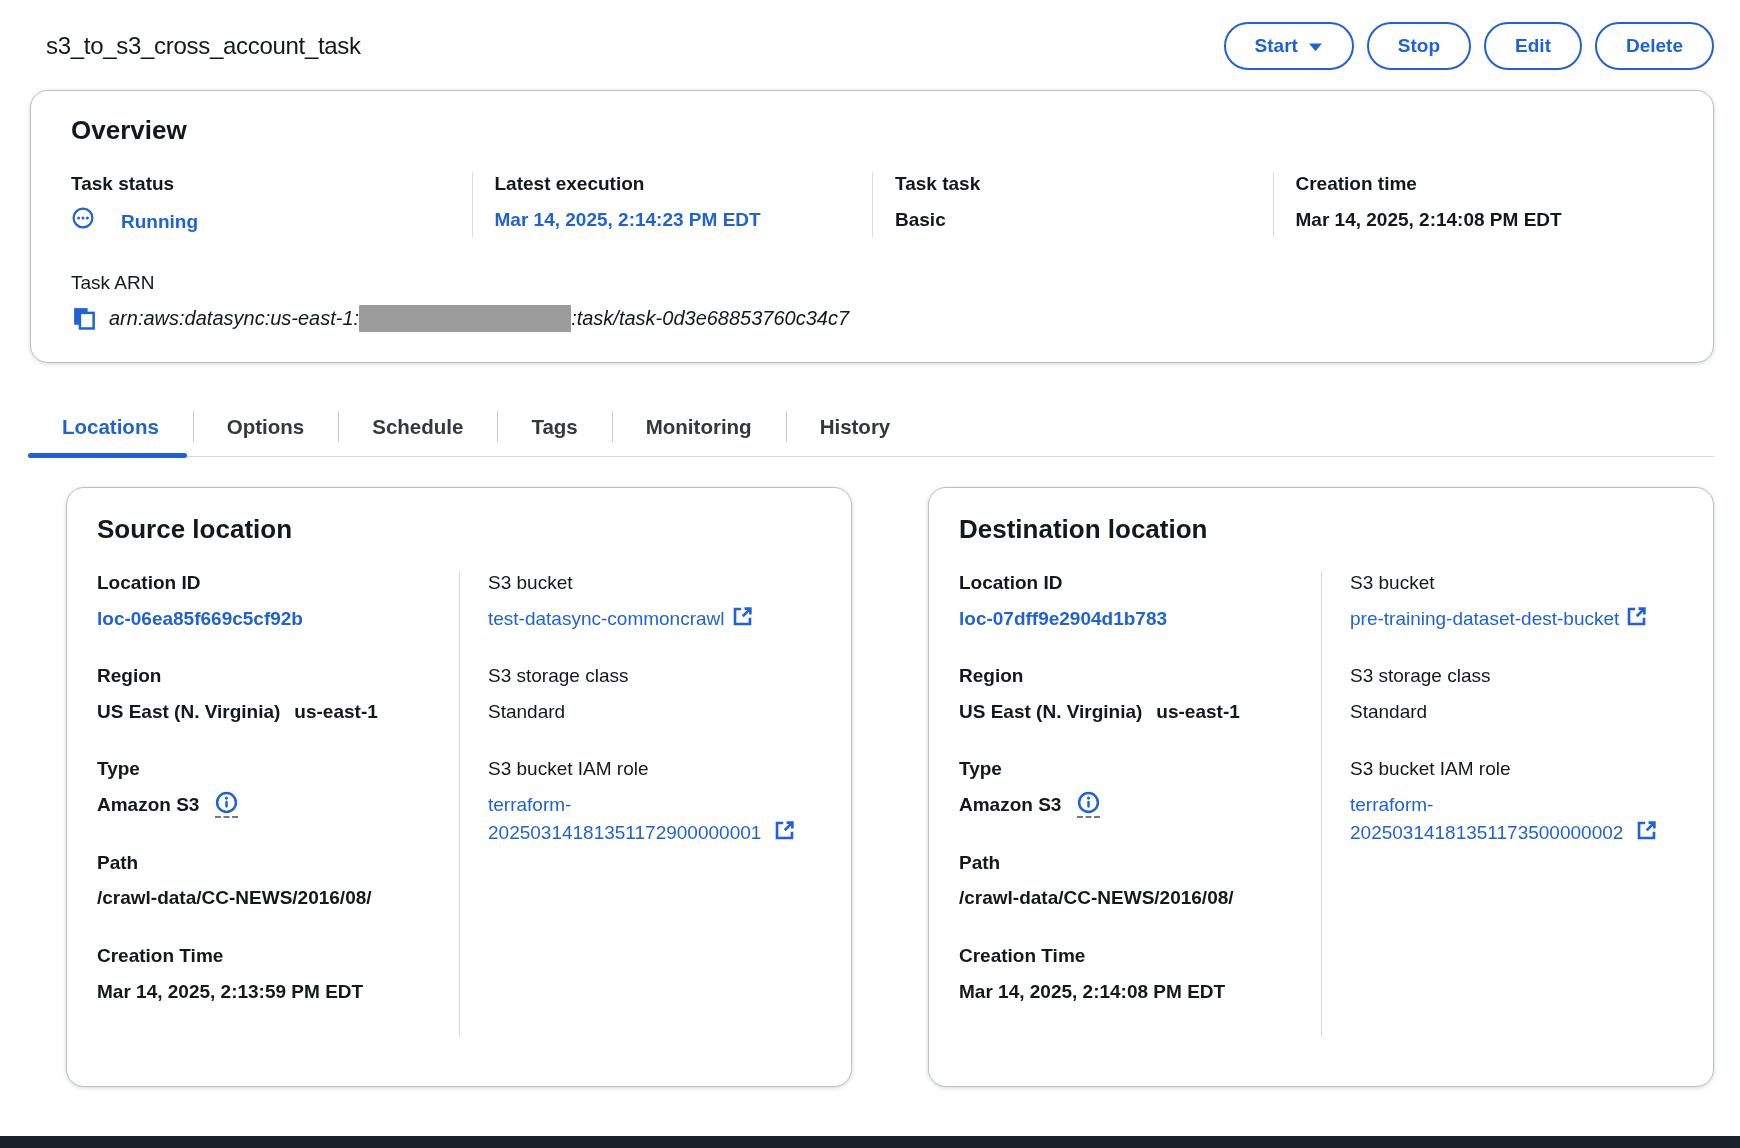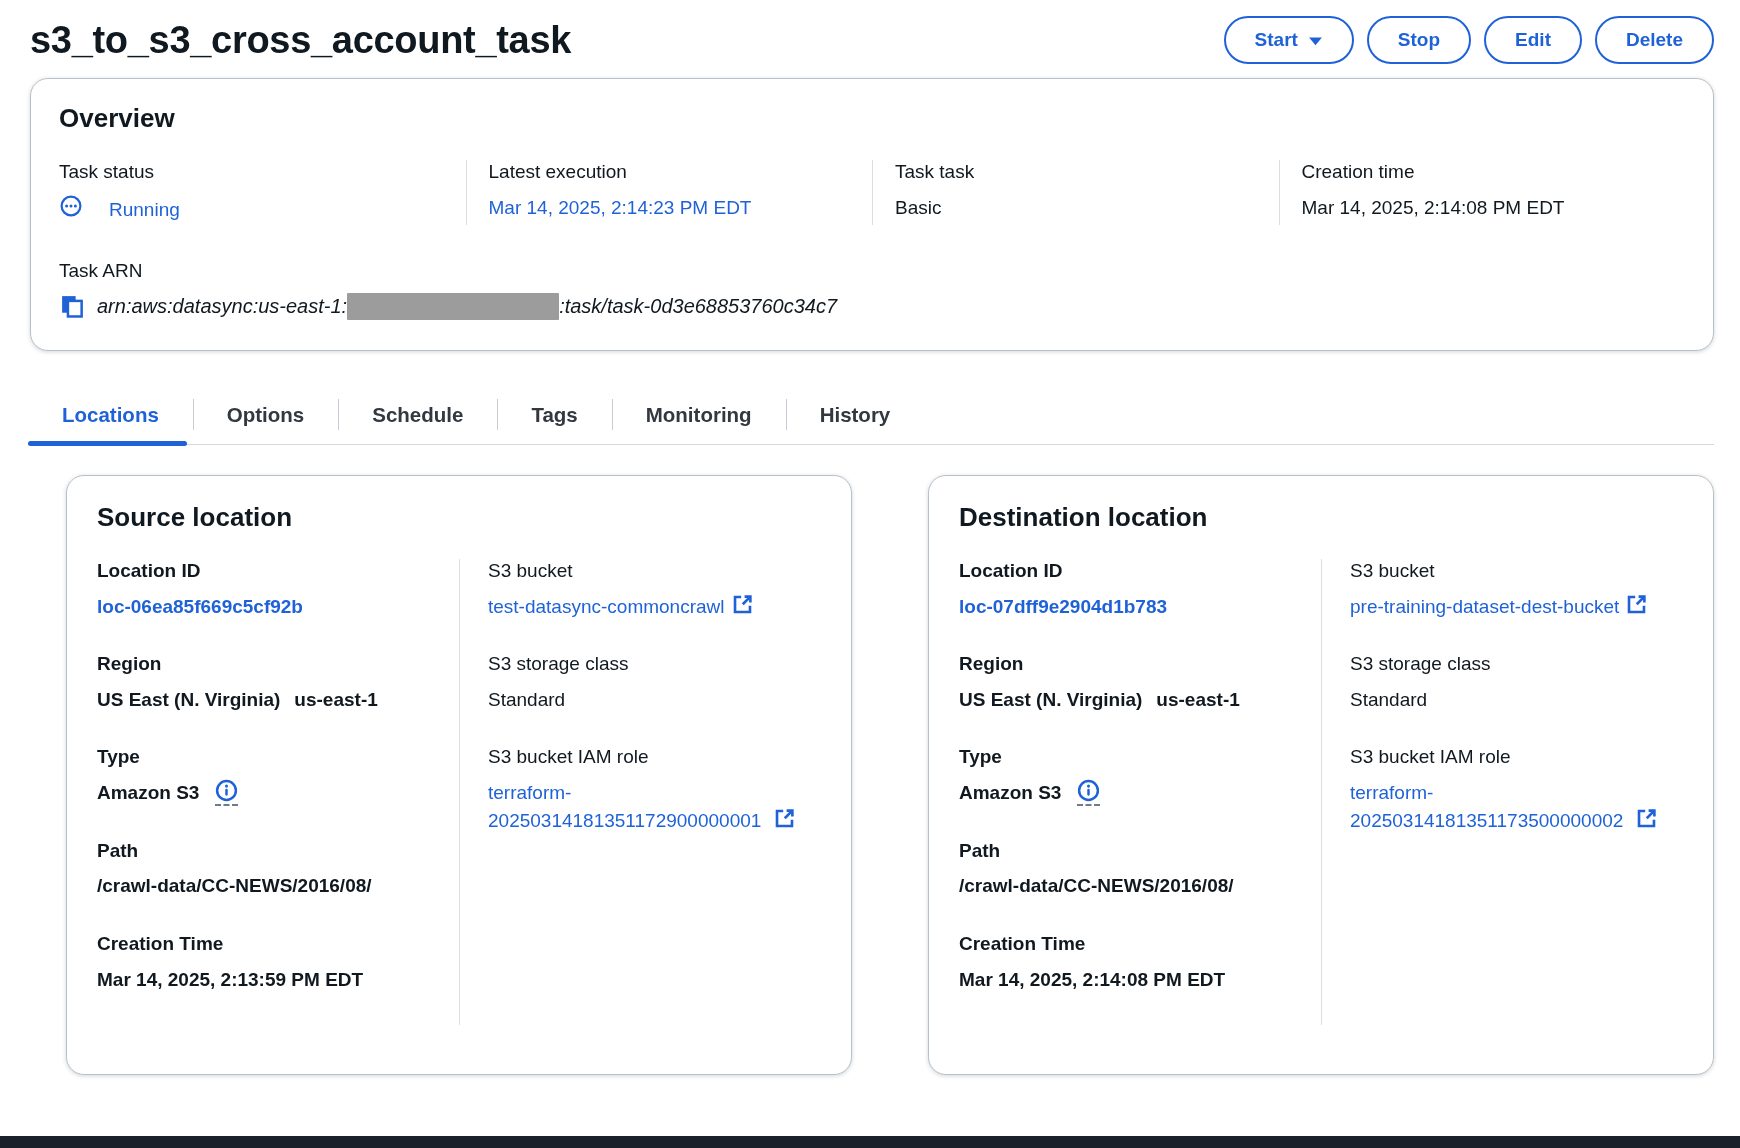--- a/index.html
+++ b/index.html
@@ -11,34 +11,34 @@
   *{box-sizing:border-box;}
   html,body{margin:0;padding:0;}
   body{
     width:1740px;height:1148px;overflow:hidden;position:relative;
     background:#ffffff;color:var(--text);
     font-family:"Liberation Sans", sans-serif;
   }
   
   .header{display:flex;justify-content:space-between;align-items:center;
     padding:16px 26px 10px 30px;}
-  .page-title{font-size:38px;font-weight:700;letter-spacing:-0.3px;margin:0;}
+  .page-title{font-size:24px;font-weight:400;letter-spacing:-0.3px;margin:16px;}
   .actions{display:flex;gap:13px;}
   .btn{display:inline-flex;align-items:center;justify-content:center;gap:10px;
     height:48px;padding:0 29px;border:2px solid var(--blue);border-radius:24px;
     background:#fff;color:var(--blue);font-weight:700;font-size:19px;
     font-family:inherit;cursor:pointer;white-space:nowrap;}
   .caret{display:inline-flex;margin-top:2px;}
   
   .card{background:#fff;border:1px solid var(--card-border);border-radius:18px;
     box-shadow:0 1px 4px rgba(0,28,36,.18);margin-left:36px;}
-  .overview-card{margin:4px 26px 12px 30px;padding:24px 28px 30px;}
+  .overview-card{margin:4px 26px 12px 30px;padding:24px 40px 30px;}
   h2{font-size:26px;font-weight:700;margin:0 0 26px;}
   .ov-grid{display:grid;grid-template-columns:repeat(4,1fr);}
-  .ov-col{padding-right:22px;}
+  .ov-col{padding-right:22px;font-weight:bold;}
   .ov-col + .ov-col{border-left:1px solid var(--divider);padding-left:22px;}
   .flabel{font-size:19px;margin-bottom:9px;line-height:1.3;}
   .fvalue{font-size:19px;line-height:1.45;}
   .link{color:var(--blue);text-decoration:none;cursor:pointer;}
   .status{display:inline-flex;align-items:center;gap:26px;color:var(--blue);}
   .arn-block{margin-top:34px;}
   .arn-row{display:flex;align-items:center;gap:11px;font-size:20px;font-style:italic;}
   .copy-btn{background:none;border:none;padding:0;cursor:pointer;display:inline-flex;color:var(--blue);}
   .redaction{display:inline-block;width:212px;height:27px;background:#9c9c9c;border-radius:1px;}
   .arn-text{display:inline-flex;align-items:center;}

